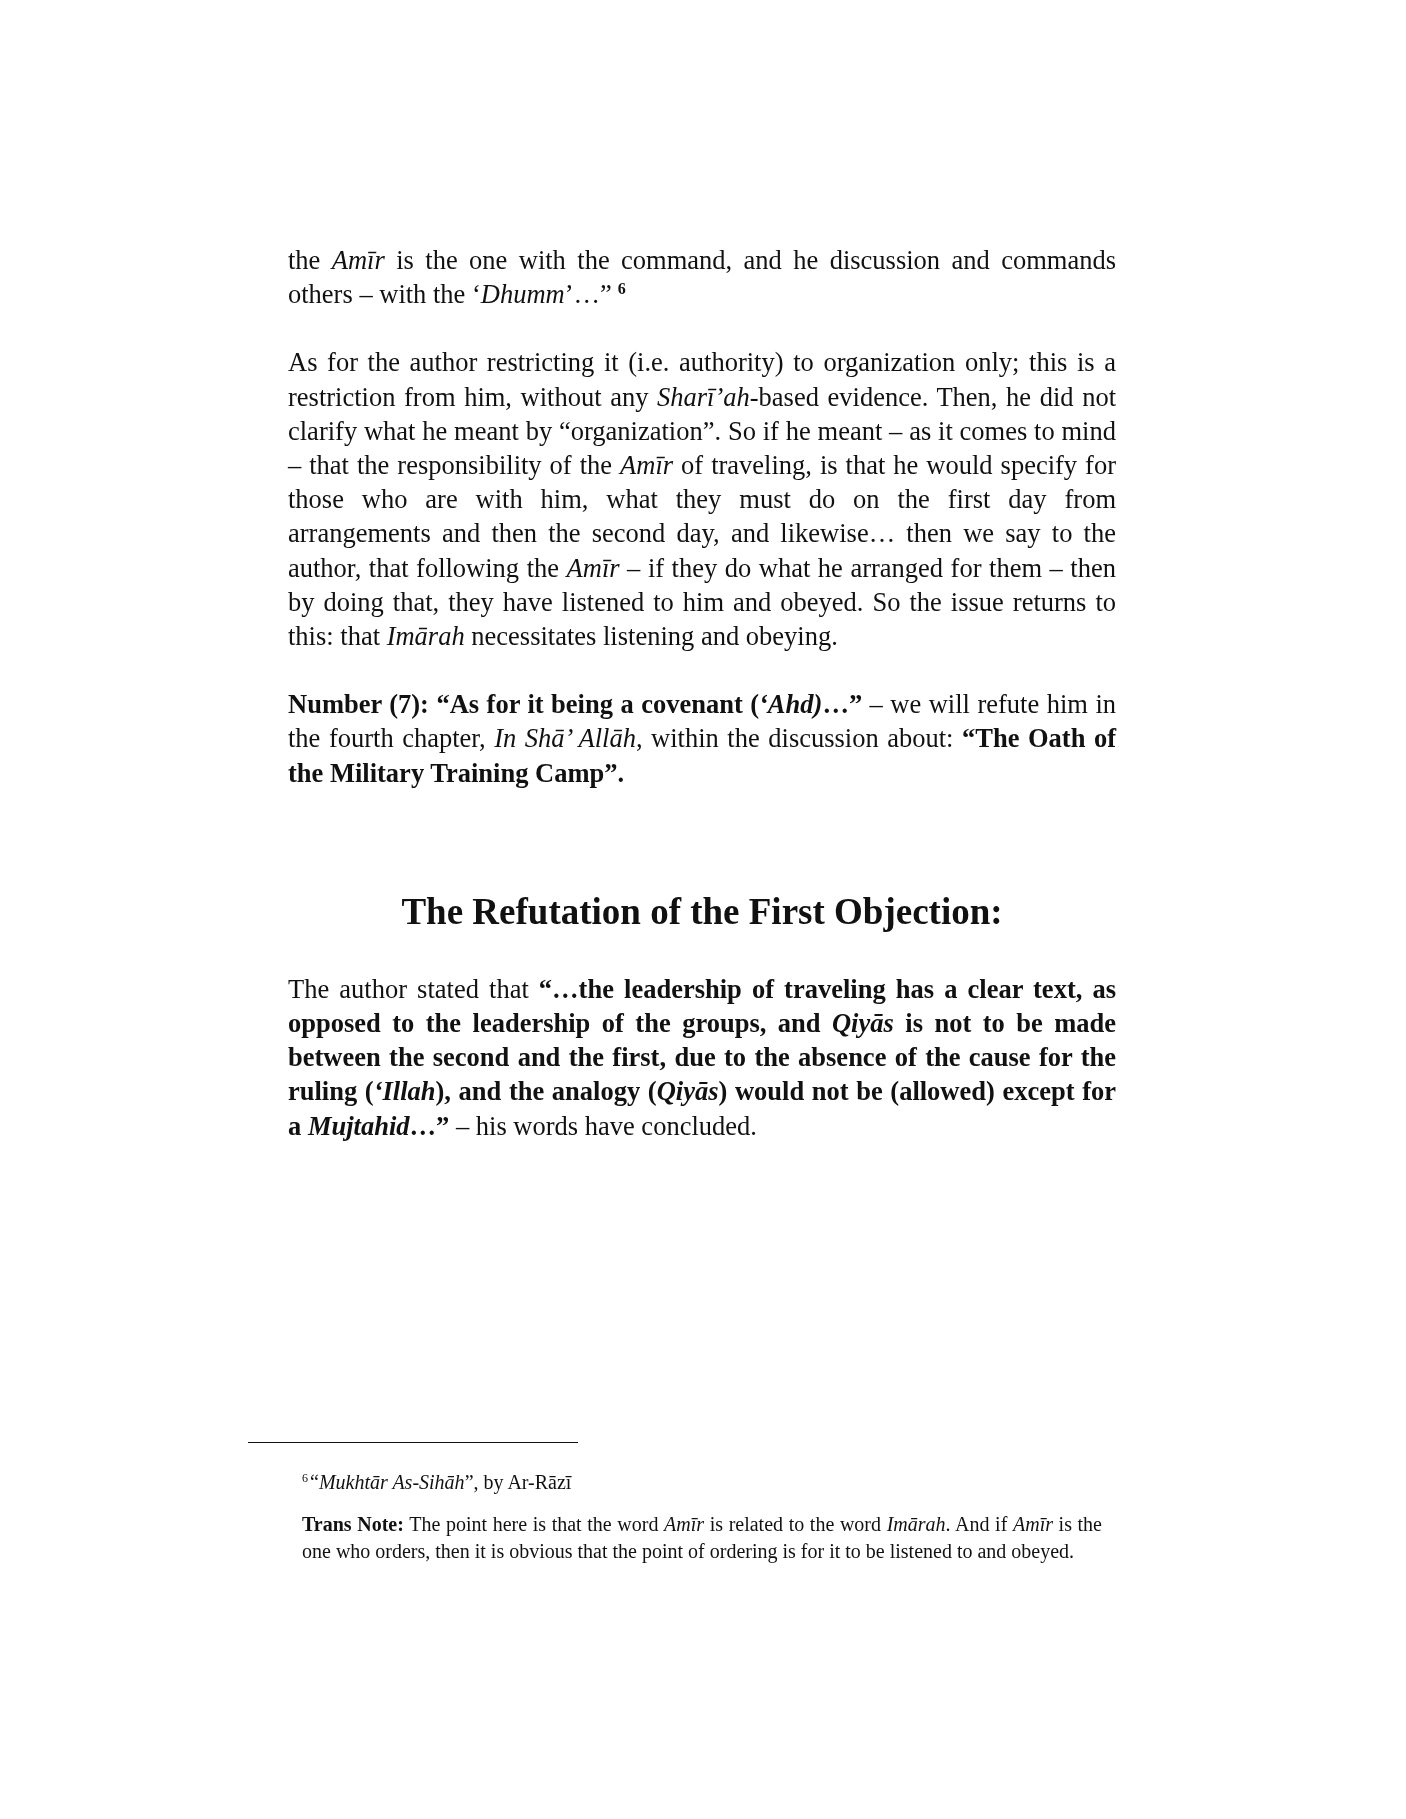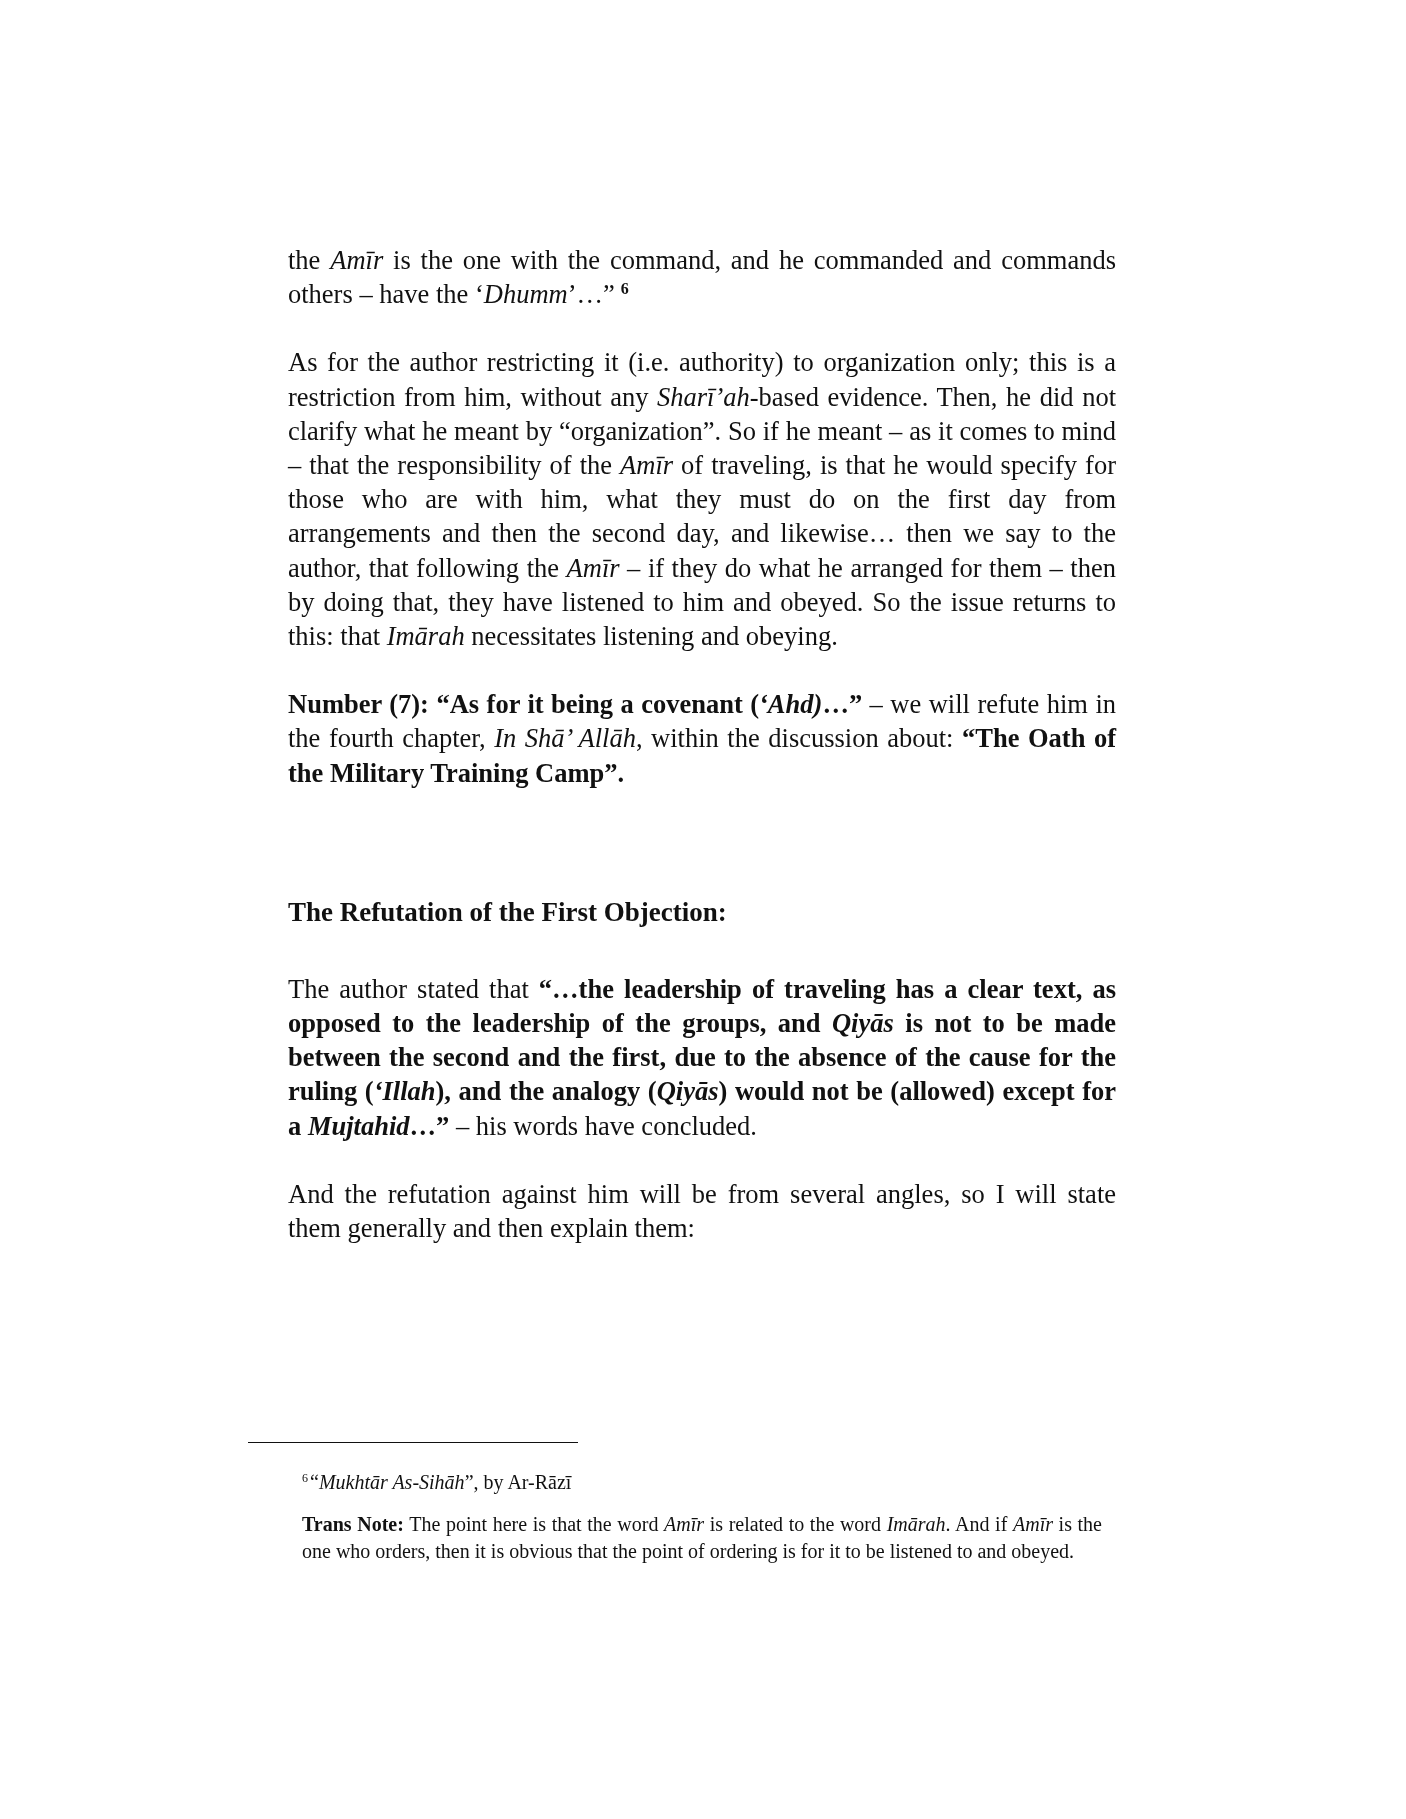--- a/index.html
+++ b/index.html
@@ -43,22 +43,22 @@
     strong { font-weight: bold; }
     sup.fnref {
       font-size: 16px;
       vertical-align: 9px;
       line-height: 0;
       margin-left: 6px;
       font-weight: bold;
     }
     h2.section-heading {
       margin: 0;
-      text-align: left;
-      font-size: 27px;
+      text-align: center;
+      font-size: 37px;
       line-height: 40px;
       font-weight: bold;
     }
     .footnote-rule {
       position: absolute;
       left: 248px;
       top: 1442px;
       width: 330px;
       height: 0;
       border-top: 1.6px solid #111111;
@@ -83,21 +83,21 @@
       margin-right: 2px;
     }
   </style>
 </head>
 <body>
 
 <div class="page">
 
   <div class="column">
 
-    <p class="body"><span>the </span><em>Amīr</em><span> is the one with the command, and he commanded and commands others – have the ‘</span><em>Dhumm</em><span>’…”</span><sup class="fnref">6</sup></p>
+    <p class="body"><span>the </span><em>Amīr</em><span> is the one with the command, and he discussion and commands others – with the ‘</span><em>Dhumm</em><span>’…”</span><sup class="fnref">6</sup></p>
 
     <div class="gap-lg"></div>
 
     <p class="body"><span>As for the author restricting it (i.e. authority) to organization only; this is a restriction from him, without any </span><em>Sharī’ah</em><span>-based evidence. Then, he did not clarify what he meant by “organization”. So if he meant – as it comes to mind – that the responsibility of the </span><em>Amīr</em><span> of traveling, is that he would specify for those who are with him, what they must do on the first day from arrangements and then the second day, and likewise… then we say to the author, that following the </span><em>Amīr</em><span> – if they do what he arranged for them – then by doing that, they have listened to him and obeyed. So the issue returns to this: that </span><em>Imārah</em><span> necessitates listening and obeying.</span></p>
 
     <div class="gap-lg"></div>
 
     <p class="body"><strong>Number (7): “As for it being a covenant (</strong><strong><em>‘Ahd)</em></strong><strong>…”</strong><span> – we will refute him in the fourth chapter, </span><em>In Shā’ Allāh</em><span>, within the discussion about: </span><strong>“The Oath of the Military Training Camp”.</strong></p>
 
     <div class="gap-lg"></div>
@@ -106,21 +106,20 @@
     <div class="gap-sec"></div>
 
     <h2 class="section-heading">The Refutation of the First Objection:</h2>
 
     <div class="gap-hd"></div>
 
     <p class="body"><span>The author stated that </span><strong>“…the leadership of traveling has a clear text, as opposed to the leadership of the groups, and </strong><strong><em>Qiyās</em></strong><strong> is not to be made between the second and the first, due to the absence of the cause for the ruling (</strong><strong><em>‘Illah</em></strong><strong>), and the analogy (</strong><strong><em>Qiyās</em></strong><strong>) would not be (allowed) except for a </strong><strong><em>Mujtahid</em></strong><strong>…”</strong><span> – his words have concluded.</span></p>
 
     <div class="gap-lg"></div>
 
-    <p class="body">And the refutation against him will be from several angles, so I will state them generally and then explain them:</p>
 
   </div>
 
   <div class="footnote-rule"></div>
 
   <div class="footnotes">
     <p><sup>6</sup><span>“</span><em>Mukhtār As-Sihāh</em><span>”, by Ar-Rāzī</span></p>
     <p><strong>Trans Note:</strong><span> The point here is that the word </span><em>Amīr</em><span> is related to the word </span><em>Imārah</em><span>. And if </span><em>Amīr</em><span> is the one who orders, then it is obvious that the point of ordering is for it to be listened to and obeyed.</span></p>
   </div>
 

